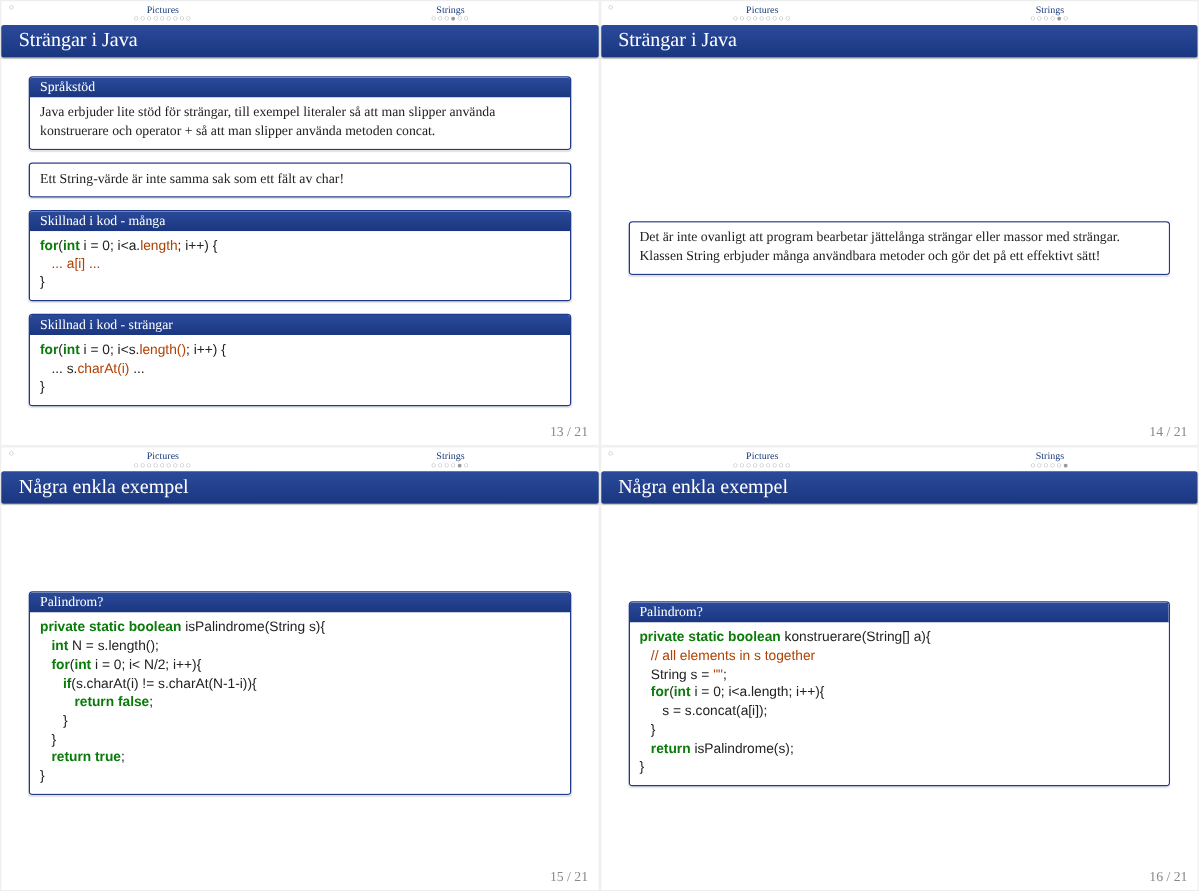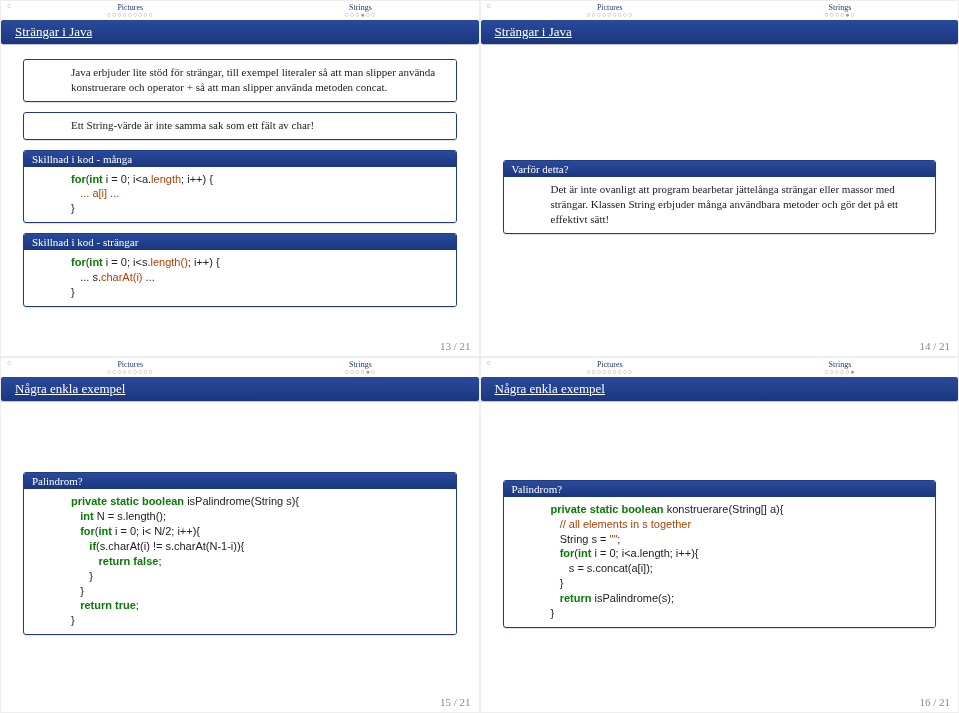--- a/index.html
+++ b/index.html
@@ -4,25 +4,25 @@
 <style>
 * { margin: 0; padding: 0; box-sizing: border-box; }
 body { font-family: Georgia, 'Times New Roman', serif; background: #fff; width: 959px; height: 713px; }
 .grid { display: grid; grid-template-columns: 1fr 1fr; grid-template-rows: 1fr 1fr; width: 959px; height: 713px; }
 .slide { background: #fff; position: relative; padding: 0; border: 0.5px solid #eee; display: flex; flex-direction: column; }
 .nav { display: flex; justify-content: flex-end; padding: 2px 6px 0 6px; font-size: 8px; color: #888; gap: 6px; }
 .nav-sec { display: flex; flex-direction: column; align-items: center; flex: 1; }
 .nav-sec.first { flex: 0 0 auto; align-items: flex-start; margin-right: auto;}
 .nav-label { color: #1a3a7a; font-size: 8px; }
 .dots { letter-spacing: 1px; font-size: 7px; color: #999; line-height: 1; }
-.titlebar { background: #1e3a8a; background: linear-gradient(180deg, #2a4a9a 0%, #1a3680 100%); color: #fff; padding: 4px 14px; font-size: 13px; border-radius: 2px; margin: 1px 0 0 0; box-shadow: 0 1px 1px rgba(0,0,0,0.25); text-decoration: underline; }
+.titlebar { background: #1e3a8a; background: linear-gradient(180deg, #2a4a9a 0%, #1a3680 100%); color: #fff; padding: 4px 14px; font-size: 16px; border-radius: 2px; margin: 1px 0 0 0; box-shadow: 0 1px 1px rgba(0,0,0,0.25); }
 .body { padding: 10px 22px; flex: 1; font-size: 11px; color: #222; }
 .block { border: 0.5px solid #1e3a8a; border-radius: 3px; margin: 5px 0 10px 0; overflow: hidden; box-shadow: 0 1px 1px rgba(0,0,0,0.12); }
 .block-title { background: linear-gradient(180deg, #2a4a9a 0%, #1a3680 100%); color: #fff; padding: 2px 8px; font-size: 11px; }
-.block-body { padding: 5px 8px 6px 8px; font-size: 11px; line-height: 1.35; background:#fff;margin-left:39px;}
+.block-body { padding: 5px 8px 6px 8px; font-size: 11px; line-height: 1.35; background:#fff;}
 .code { font-family: Liberation Sans, sans-serif; font-size: 11px; white-space: pre; line-height: 1.35; }
 .kw { color: #0a7a0a; font-weight: bold; }
 .hl { color: #b04000; }
 .tt { font-family: Liberation Serif, serif; }
 .foot { position: absolute; bottom: 4px; right: 8px; font-size: 11px; color: #888; }
 .vcenter { display:flex; flex-direction:column; justify-content:center; height:100%;}
 </style>
 </head>
 <body>
 
@@ -38,20 +38,21 @@
           <span class="dots">○○○○○○○○○</span>
         </div>
     <div class="nav-sec">
           <span class="nav-label">Strings</span>
           <span class="dots">○○○●○○</span>
         </div>
   </div>
   <div class="titlebar">Strängar i Java</div>
   <div class="body">
     <div class="block">
+      <div class="block-title">Språkstöd</div>
       <div class="block-body">Java erbjuder lite stöd för strängar, till exempel literaler så att man slipper använda konstruerare och operator + så att man slipper använda metoden concat.</div>
     </div>
     <div class="block">
       <div class="block-body"><span>Ett </span><span class="tt">String</span><span>-värde är inte samma sak som ett fält av </span><span class="tt">char</span><span>!</span></div>
     </div>
     <div class="block">
       <div class="block-title">Skillnad i kod - många</div>
       <div class="block-body code"><span class="kw">for</span><span>(</span><span class="kw">int</span><span> i = 0; i&lt;a.</span><span class="hl">length</span><span>; i++) {</span>
 <span class="hl">   ... a[i] ...</span>
 <span>}</span></div>
@@ -76,21 +77,20 @@
           <span class="dots">○○○○○○○○○</span>
         </div>
     <div class="nav-sec">
           <span class="nav-label">Strings</span>
           <span class="dots">○○○○●○</span>
         </div>
   </div>
   <div class="titlebar">Strängar i Java</div>
   <div class="body vcenter">
     <div class="block">
-      <div class="block-title">Varför detta?</div>
       <div class="block-body"><span>Det är inte ovanligt att program bearbetar jättelånga strängar eller massor med strängar. Klassen </span><span class="tt">String</span><span> erbjuder många användbara metoder och gör det på ett effektivt sätt!</span></div>
     </div>
   </div>
   <div class="foot">14 / 21</div>
 </div>
 
 <div class="slide">
   <div class="nav">
     <div class="nav-sec first">
           <span class="dots">○</span>

